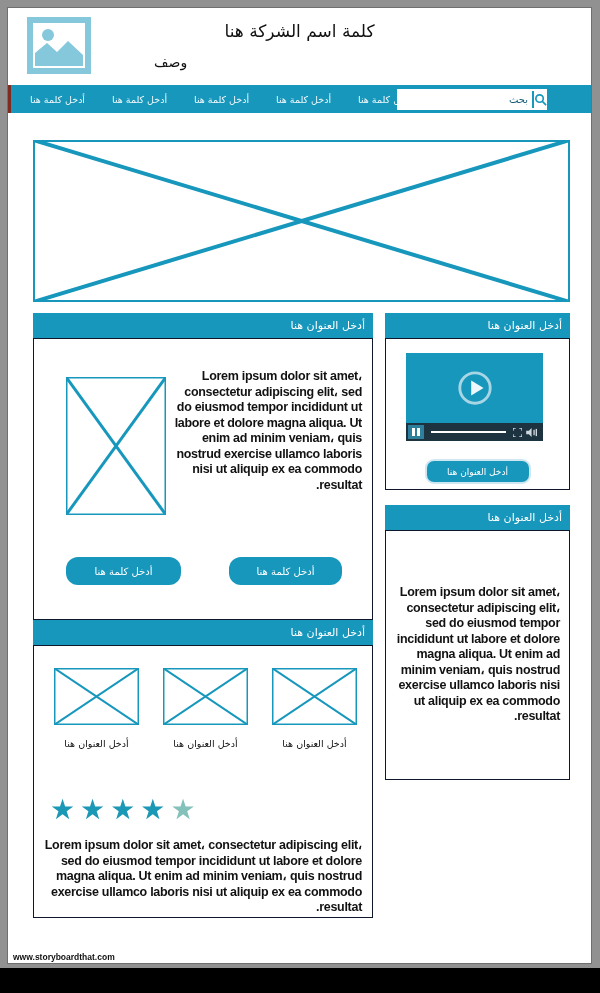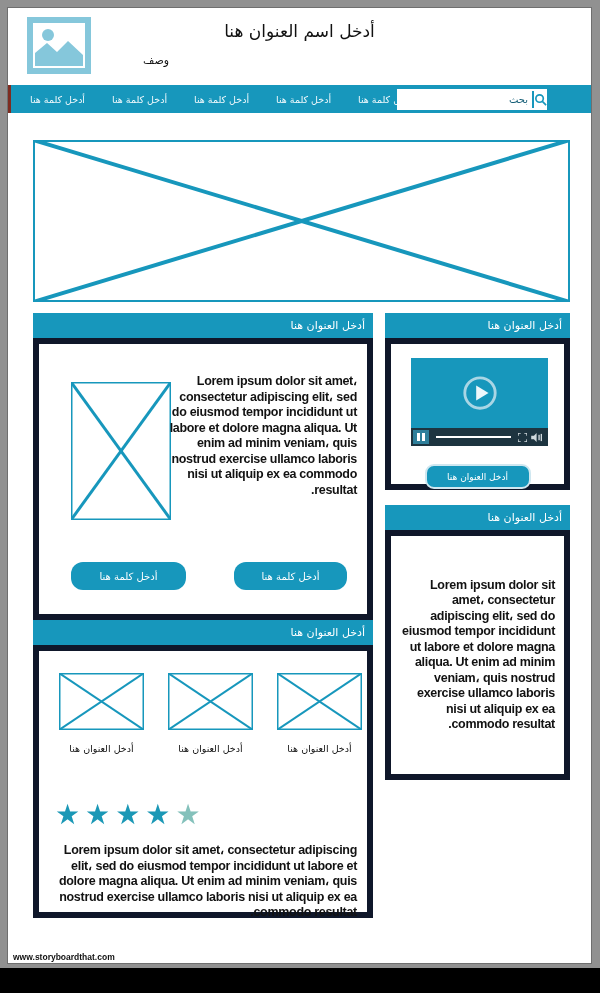--- a/index.html
+++ b/index.html
@@ -5,42 +5,42 @@
   * { margin:0; padding:0; box-sizing:border-box; }
   html,body { width:600px; height:993px; background:#000; overflow:hidden;
     font-family:"DejaVu Sans", sans-serif; }
   .frame { position:absolute; left:0; top:0; width:600px; height:968px; background:#919191; }
   .page { position:absolute; left:7px; top:7px; width:585px; height:957px;
     background:#fff; border:1px solid #6f6f6f; }
   
   .logo { position:absolute; left:19px; top:9px; width:64px; height:57px; }
   .company-name { position:absolute; left:0; top:13px; width:100%; text-align:center;
     font-size:17px; color:#111; }
-  .site-desc { position:absolute; left:135px; top:46px; font-size:11px; color:#111;text-align:center; }
+  .site-desc { position:absolute; left:146px; top:46px; font-size:14px; color:#111;text-align:center; }
   
   .nav { position:absolute; left:0; top:77px; width:100%; height:28px; background:#1797bc; }
   .nav-red { position:absolute; left:0; top:0; width:3px; height:100%; background:#7e2c21; }
   .nav-links { position:absolute; left:22px; top:0; height:100%; display:flex;
     align-items:center; gap:27px; }
   .nav-link { color:#f2fafd; font-size:9.5px; white-space:nowrap; cursor:pointer; }
   .search { position:absolute; right:44px; top:4px; width:150px; height:21px;
     border:2px solid #fff; display:flex; background:#1797bc; }
   .search input { flex:1; border:none; outline:none; background:#fff; direction:rtl;
     font-size:10px; color:#155e77; padding:0 4px; font-family:"DejaVu Sans", sans-serif; }
   .search input::placeholder { color:#155e77; opacity:1; }
   .search .sicon { width:19px; margin-left:2px; background:#fff; display:flex;
     align-items:center; justify-content:center; cursor:pointer; }
   
   .ximg { position:absolute; background:#fff; }
   .ximg svg { display:block; width:100%; height:100%; }
   
   .sec-header { position:absolute; background:#1797bc; color:#fff; font-size:11px;
     direction:rtl; text-align:right; padding:0 8px; display:flex; align-items:center;
     justify-content:flex-start; }
-  .sec-body { position:absolute; background:#fff; border:6px solid #0f172a; }
+  .sec-body { position:absolute; background:#fff; border:1px solid #0f172a; }
   .lorem { font-weight:700; color:#121212; direction:rtl; text-align:right;
     font-size:12.5px; line-height:1.24; letter-spacing:-0.3px;
     font-family:"Liberation Sans", sans-serif; }
   .btn-teal { position:absolute; background:#1797bc; color:#fff; border:none;
     border-radius:12px; font-size:10px; cursor:pointer; font-family:"DejaVu Sans", sans-serif; }
   
   .video { position:absolute; left:20px; top:14px; width:137px; height:88px; }
   .video-screen { position:absolute; left:0; top:0; width:100%; height:70px;
     background:#1797bc; display:flex; align-items:center; justify-content:center; }
   .video-bar { position:absolute; left:0; bottom:0; width:100%; height:18px;
@@ -74,21 +74,21 @@
   <div class="page">
 
     <div class="logo">
       <svg viewBox="0 0 64 57" width="64" height="57">
         <rect x="0" y="0" width="64" height="57" fill="#85c7db"></rect>
         <rect x="6" y="6" width="52" height="45" fill="#ffffff"></rect>
         <circle cx="21" cy="18" r="6" fill="#85c7db"></circle>
         <polygon points="8,49 8,36 20,26 30,35 41,24 56,38 56,49" fill="#85c7db"></polygon>
       </svg>
     </div>
-    <div class="company-name">أدخل اسم العنوان هنا</div>
+    <div class="company-name">كلمة اسم الشركة هنا</div>
     <div class="site-desc">وصف</div>
 
     <div class="nav">
       <div class="nav-red"></div>
       <div class="nav-links">
         <span class="nav-link">أدخل كلمة هنا</span>
         <span class="nav-link">أدخل كلمة هنا</span>
         <span class="nav-link">أدخل كلمة هنا</span>
         <span class="nav-link">أدخل كلمة هنا</span>
         <span class="nav-link">أدخل كلمة هنا</span>

